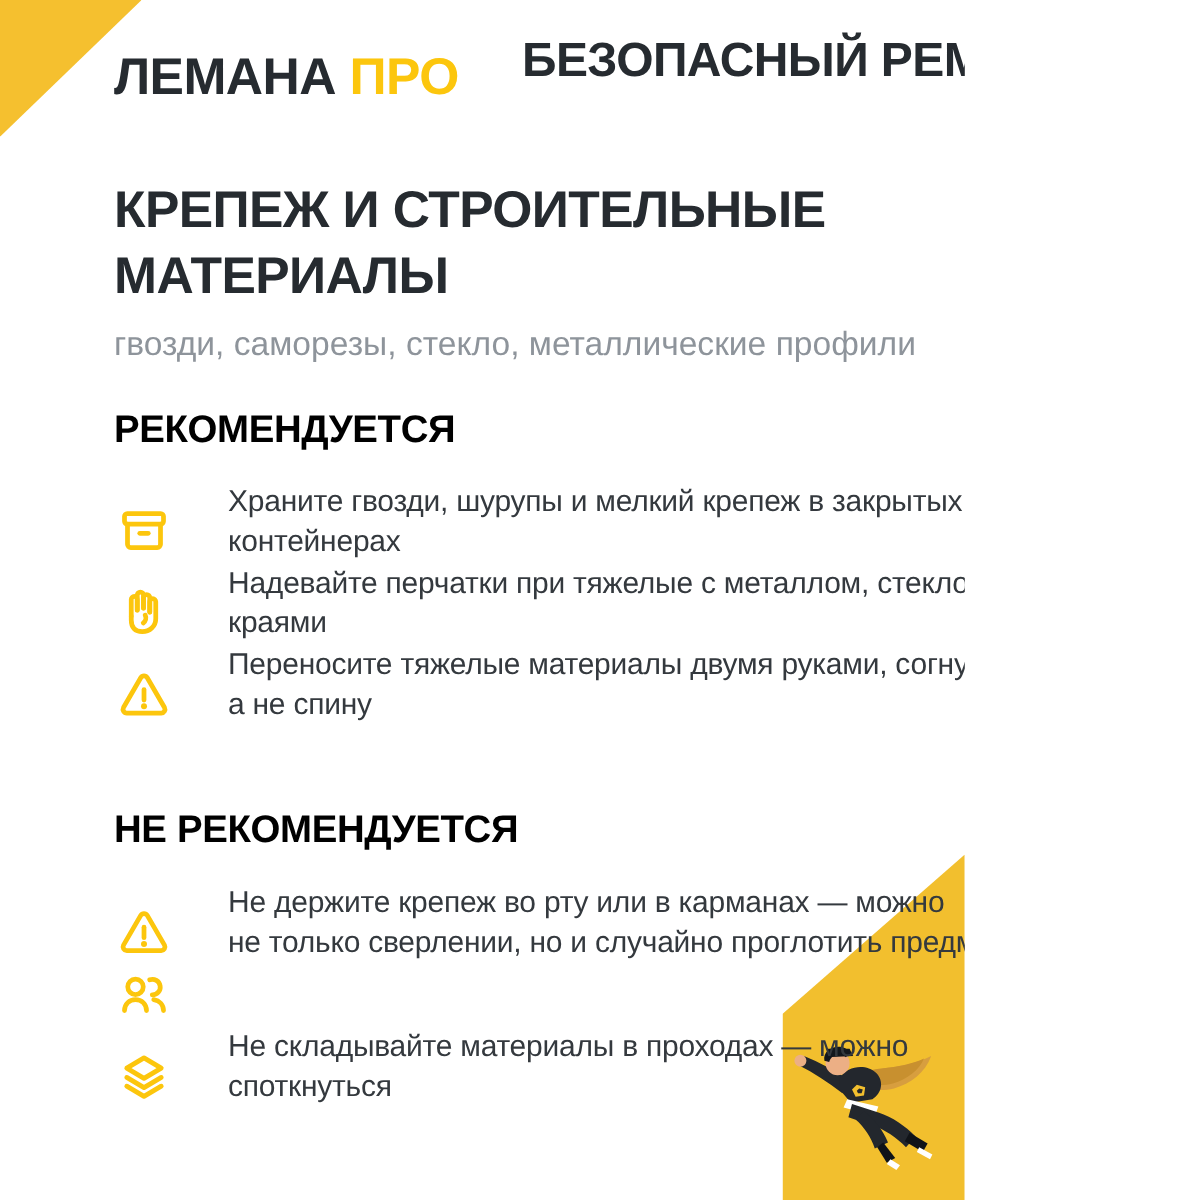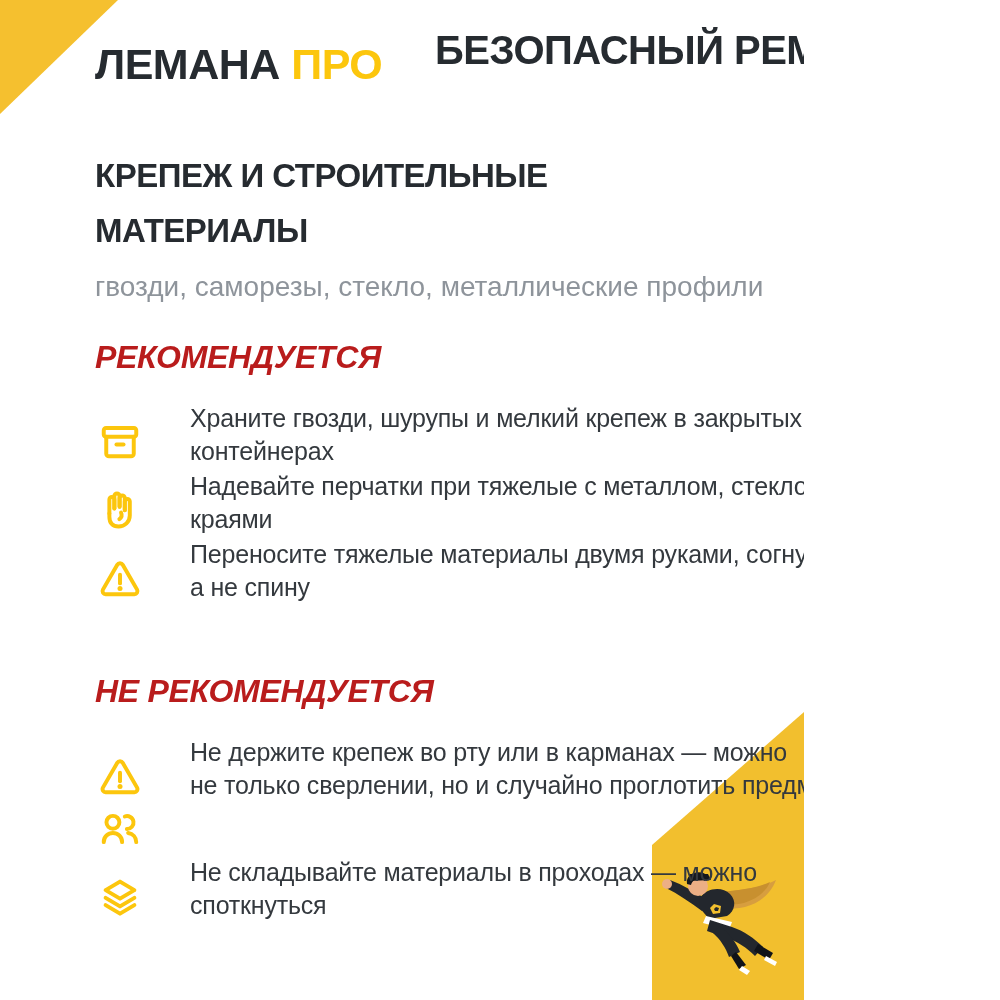--- a/index.html
+++ b/index.html
@@ -23,27 +23,27 @@
     letter-spacing:-0.5px;white-space:nowrap;color:#262b30;
   }
   .logo .accent{color:#fcc60d;}
   .program{
     position:absolute;left:435px;top:28px;font-weight:700;font-size:40px;
     letter-spacing:-0.5px;white-space:nowrap;color:#262b30;
   }
   
   .main{position:absolute;left:95px;top:148px;width:880px;}
   h1{
-    margin:0;font-size:33px;line-height:55px;font-weight:800;letter-spacing:-0.5px;
+    margin:0;font-size:43px;line-height:55px;font-weight:800;letter-spacing:-0.5px;
     color:#262b30;white-space:pre-line;
   }
   .subtitle{margin:12px 0 2px 0;font-size:28px;line-height:34px;color:#8e949b;}
   h2{
     margin:34px 0 0 0;font-size:32px;line-height:38px;font-weight:800;
-    letter-spacing:-0.3px;color:#b91c1c;font-style:italic;
+    letter-spacing:-0.3px;color:#000000;
   }
   h2.second{margin-top:68px;}
   .list{margin-top:26px;}
   .item{display:flex;align-items:flex-end;margin-bottom:2px;}
   .item.gap{margin-bottom:32px;}
   .icon{flex:0 0 50px;width:50px;height:50px;margin-right:45px;margin-top:0;}
   .icon svg{display:block;width:50px;height:50px;}
   .item p{
     margin:0;font-size:25px;line-height:33px;letter-spacing:-0.2px;color:#34393e;
     white-space:pre-line;max-width:790px;

